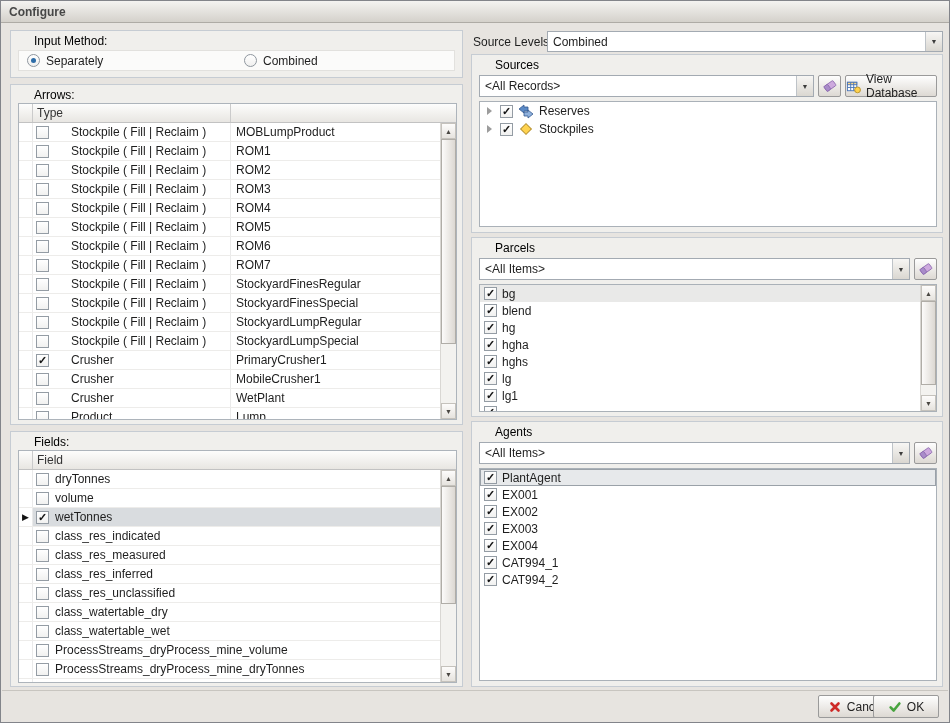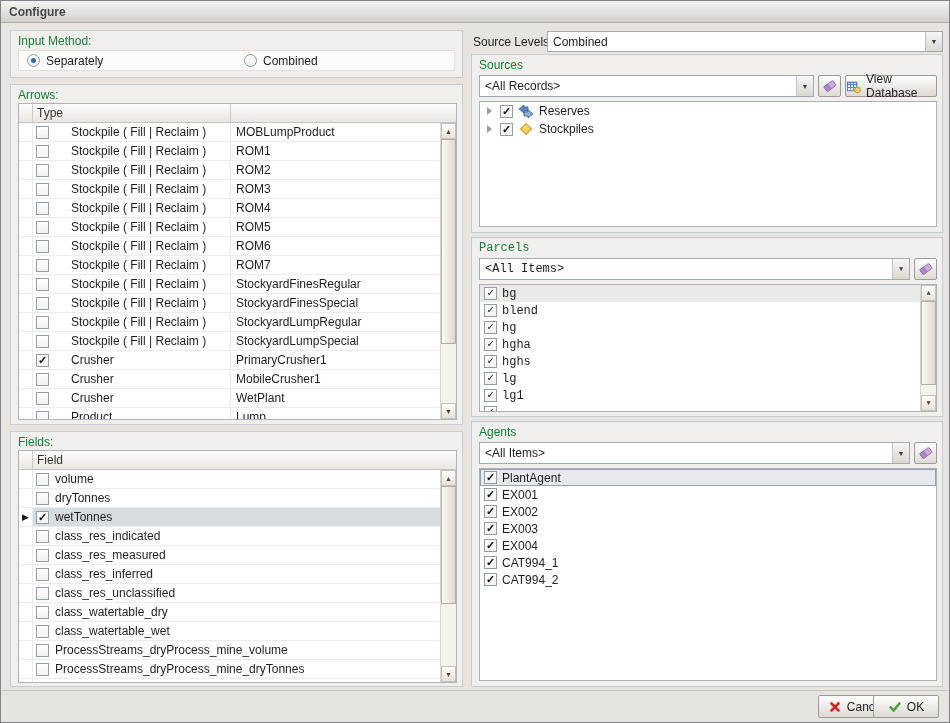--- a/index.html
+++ b/index.html
@@ -4,21 +4,21 @@
 <style>
   * { margin:0; padding:0; box-sizing:border-box; }
   body { background:#8f8f8f; font-family:"Liberation Sans", sans-serif; }
   .window { position:relative; width:950px; height:723px; background:#e7e4e0; border:1px solid #82848a;
             font-size:12px; color:#1e1e1e; overflow:hidden; }
   .titlebar { position:absolute; top:0; left:0; right:0; height:22px;
               background:linear-gradient(#f4f3f1,#d4d1cb); border-bottom:1px solid #aeaba5;
               display:flex; align-items:center; padding-left:8px; font-weight:bold; color:#474747; }
 
   .group { position:absolute; background:#f0efec; border:1px solid #c6ccd3; }
-  .group-caption { position:absolute; top:3px; left:7px; color:#15803d; }
+  .group-caption { position:absolute; top:3px; left:23px; color:#000000; }
 
   
   .group-body { position:absolute; left:7px; right:7px; top:19px; bottom:6px;
                 background:#fbfbfa; border:1px solid #e2e1de; }
   .radio-option { position:absolute; top:50%; transform:translateY(-50%);
                   display:flex; align-items:center; gap:6px; }
   .radio { width:13px; height:13px; min-width:13px; border:1px solid #8f979f; border-radius:50%;
            background:linear-gradient(#fff,#f0f0ef); position:relative; }
   .radio.selected::after { content:''; position:absolute; inset:3px; border-radius:50%; background:#2e6da8; }
 
@@ -86,21 +86,21 @@
   #fields-grid .vscroll { top:19px; bottom:0; }
   #fields-thumb { top:16px; height:118px; }
 
   #source-levels-combo { left:546px; top:30px; width:396px; }
   #grp-sources { left:470px; top:53px;  width:472px; height:179px; }
   #sources-combo { left:7px; top:20px; width:335px; height:22px; }
   #sources-eraser { left:346px; top:20px; width:23px; height:22px; }
   #view-db-btn { left:373px; top:20px; width:92px; height:22px; font-size:12px; }
   #sources-tree { left:7px; top:46px; width:458px; height:126px; }
 
-  #grp-parcels { left:470px; top:236px; width:472px; height:180px;font-family:Liberation Mono, monospace; }
+  #grp-parcels { left:470px; top:236px; width:472px; height:180px; }
   #parcels-combo { left:7px; top:20px; width:431px; height:22px; }
   #parcels-eraser { left:442px; top:20px; width:23px; height:22px; }
   #parcels-list { left:7px; top:46px; width:458px; height:128px; }
   #parcels-list .vscroll { top:0; bottom:0; }
   #parcels-thumb { top:16px; height:84px; }
 
   #grp-agents { left:470px; top:420px; width:472px; height:266px; }
   #agents-combo { left:7px; top:20px; width:431px; height:22px; }
   #agents-eraser { left:442px; top:20px; width:23px; height:22px; }
   #agents-list { left:7px; top:46px; width:458px; height:213px; }
@@ -280,28 +280,28 @@
     <div class="grid" id="fields-grid">
       <div class="grid-header">
         <div class="gh-cell gh-ind"></div>
         <div class="gh-cell gh-flex">Field</div>
       </div>
       <div>
           <div class="grid-row">
             <div class="cell-ind"></div>
             <div class="field-cell">
               <span class="checkbox"></span>
+              <span>dryTonnes</span>
+            </div>
+          </div>
+          <div class="grid-row">
+            <div class="cell-ind"></div>
+            <div class="field-cell">
+              <span class="checkbox"></span>
               <span>volume</span>
-            </div>
-          </div>
-          <div class="grid-row">
-            <div class="cell-ind"></div>
-            <div class="field-cell">
-              <span class="checkbox"></span>
-              <span>dryTonnes</span>
             </div>
           </div>
           <div class="grid-row selected">
             <div class="cell-ind">▶</div>
             <div class="field-cell">
               <span class="checkbox checked">✓</span>
               <span>wetTonnes</span>
             </div>
           </div>
           <div class="grid-row">

